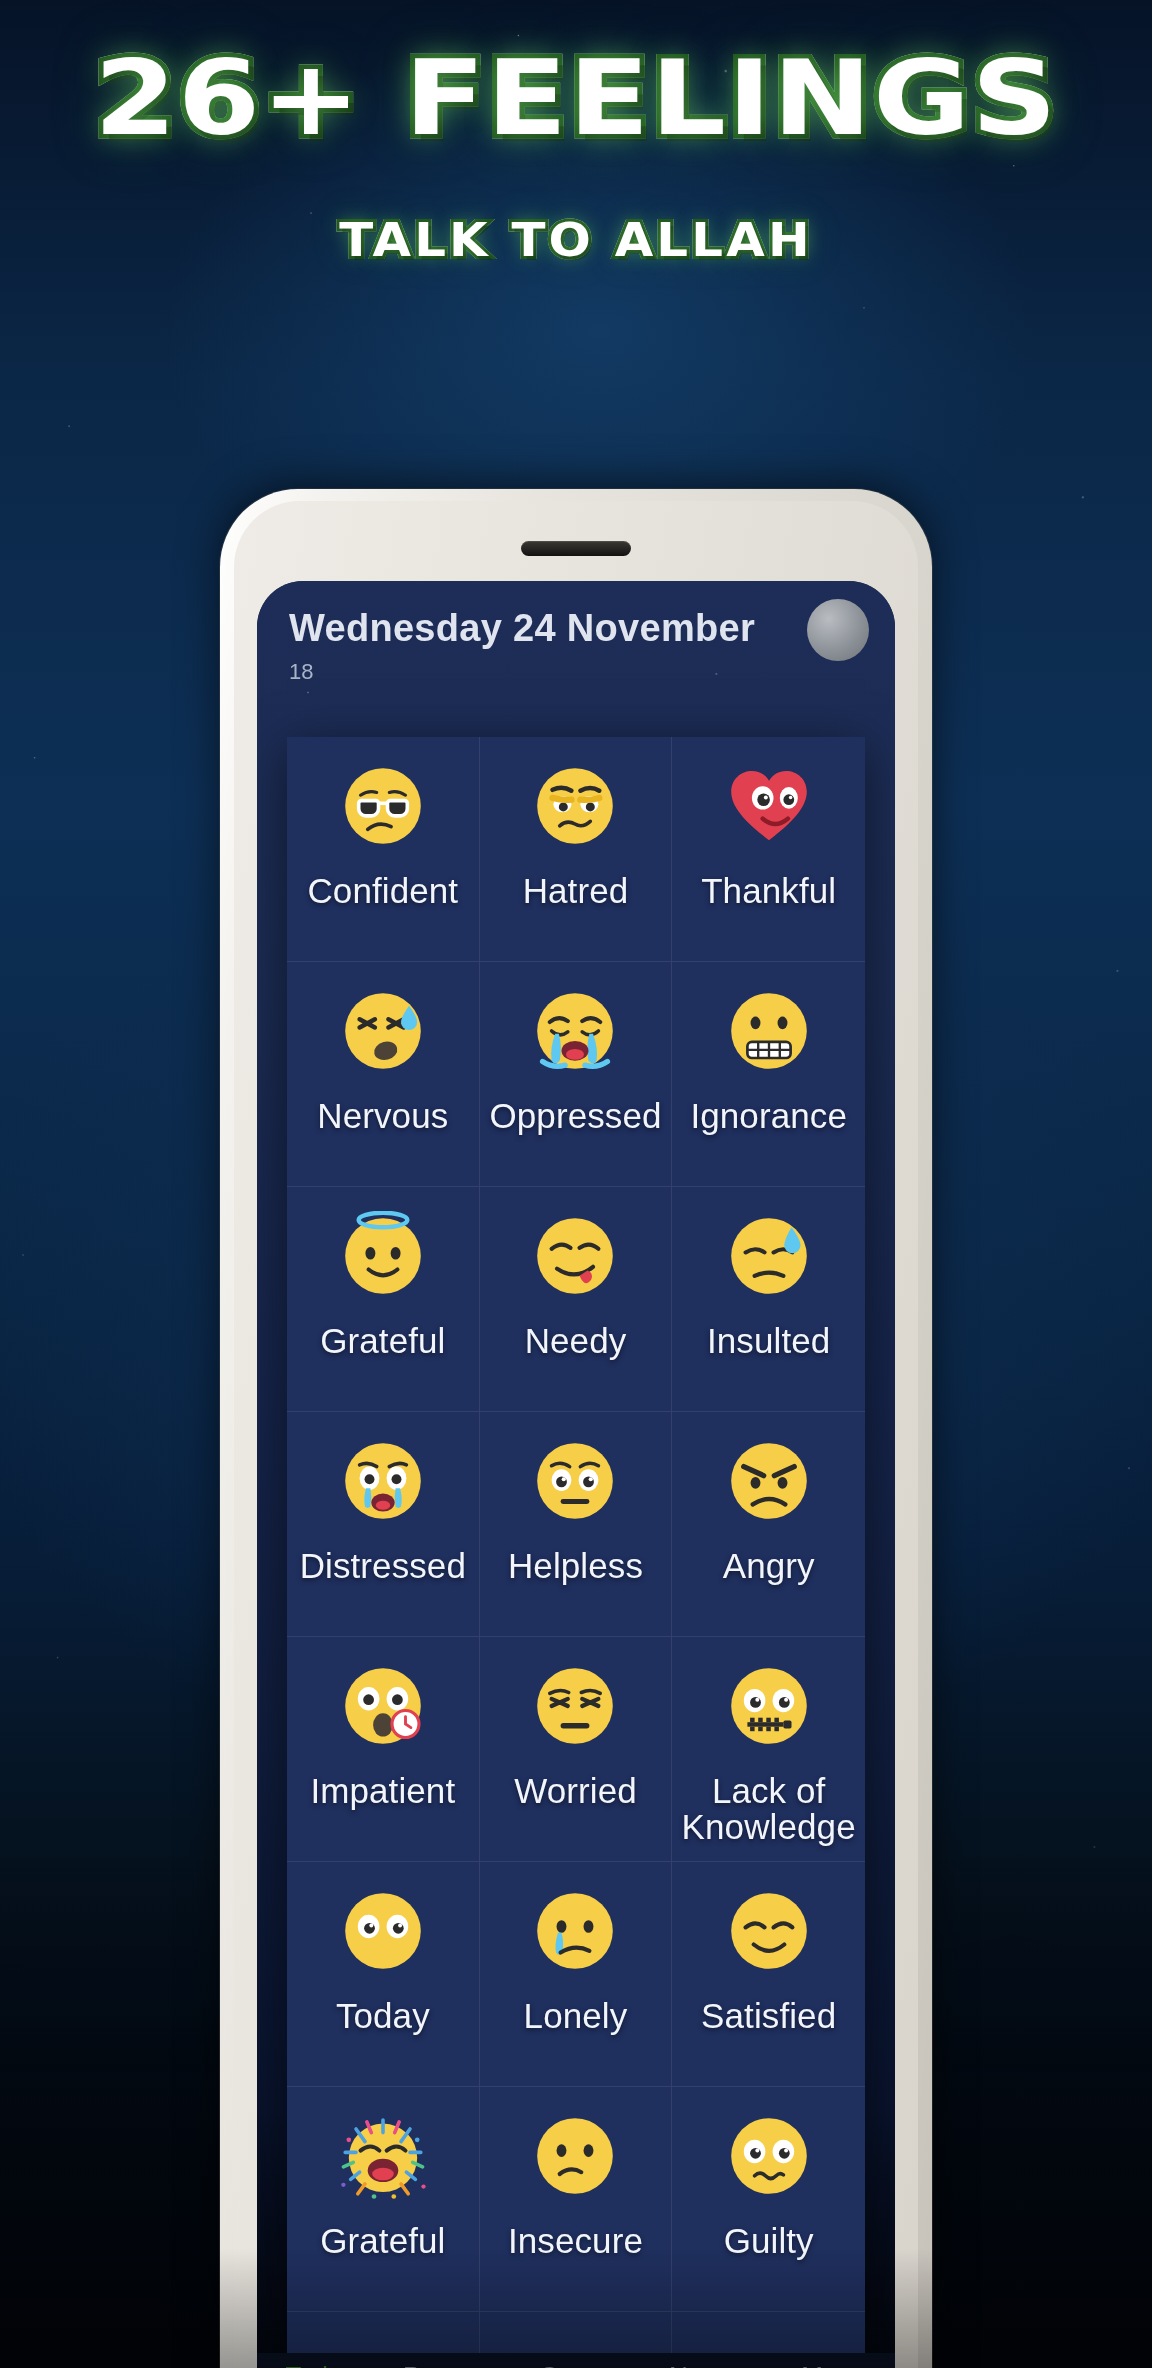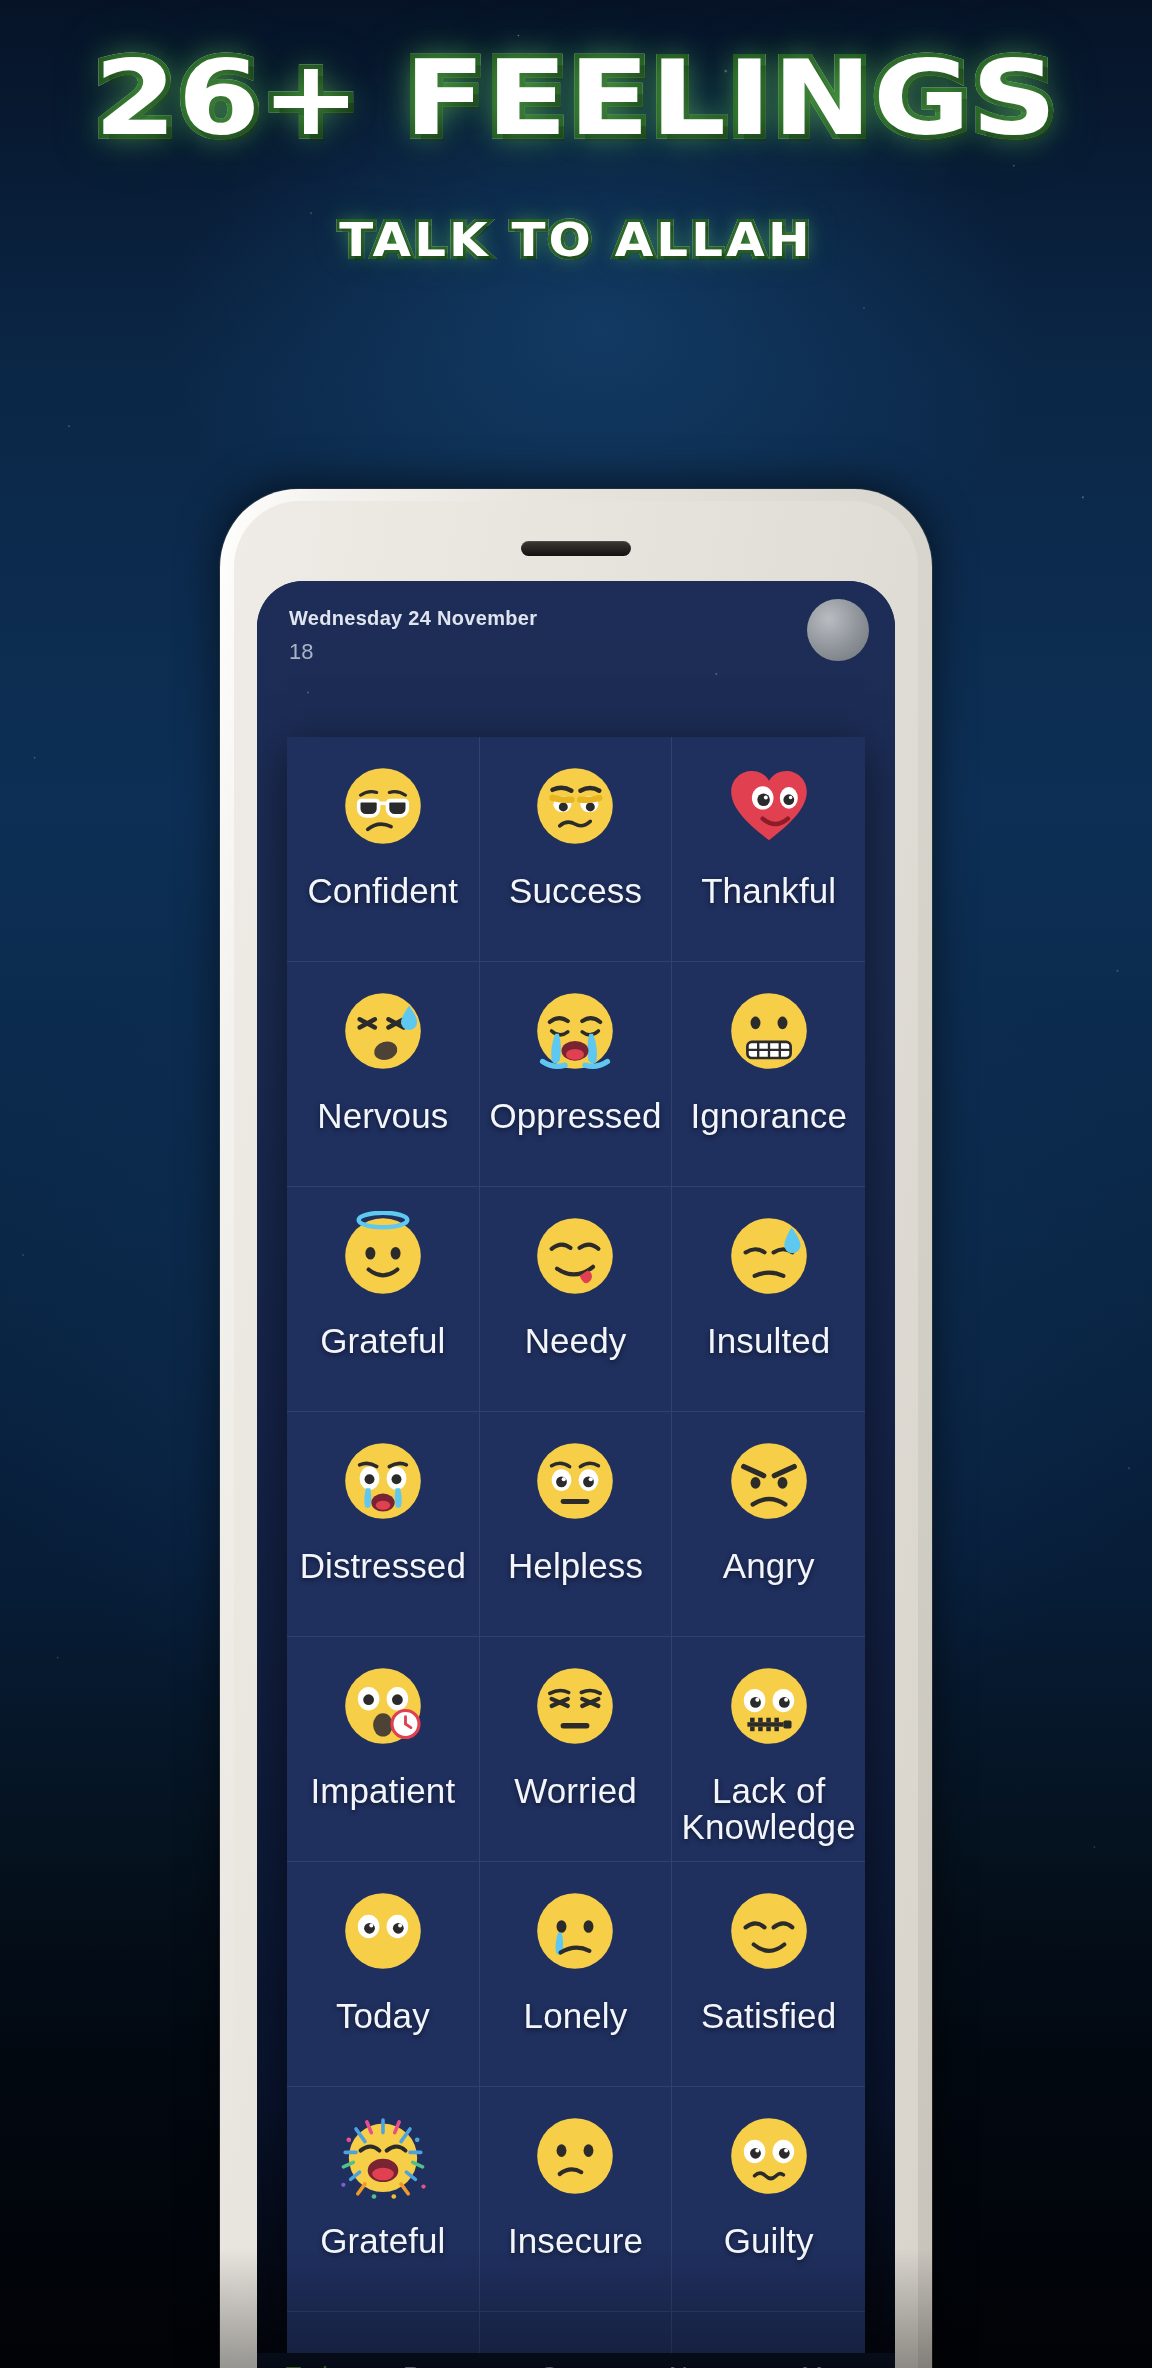--- a/index.html
+++ b/index.html
@@ -88,21 +88,21 @@
     background:linear-gradient(180deg,#1d2d57 0%,#1b2b52 22%,#16244a 44%,#101d3d 62%,#0a1530 78%,#060e22 92%,#040913 100%);}
   #app-bg-stars{position:absolute;inset:0;opacity:.8;
     background-image:
       radial-gradient(1.3px 1.3px at 8% 6%, rgba(255,255,255,.5), transparent),
       radial-gradient(1.1px 1.1px at 30% 13%, rgba(255,255,255,.3), transparent),
       radial-gradient(1.5px 1.5px at 72% 5%, rgba(255,255,255,.42), transparent),
       radial-gradient(1.1px 1.1px at 91% 16%, rgba(255,255,255,.28), transparent),
       radial-gradient(1.3px 1.3px at 5% 44%, rgba(255,255,255,.22), transparent),
       radial-gradient(1.2px 1.2px at 95% 52%, rgba(255,255,255,.2), transparent);}
   #app-header{position:absolute;left:32px;top:26px;right:28px;}
-  .app-date{font-size:20px;font-weight:bold;color:#dfe4ef;letter-spacing:.3px;margin:0;white-space:nowrap;}
+  .app-date{font-size:38px;font-weight:bold;color:#dfe4ef;letter-spacing:.3px;margin:0;white-space:nowrap;}
   .app-hijri{font-size:22px;color:#aab4c8;margin:9px 0 0 0;white-space:nowrap;}
   #app-moon{position:absolute;right:26px;top:18px;width:62px;height:62px;border-radius:50%;
     background:radial-gradient(circle at 35% 32%, #b9bdc2 0%, #8d9298 55%, #6e7379 100%);}
   #app-pin{position:absolute;left:34px;top:322px;width:26px;height:34px;opacity:.7;}
   #app-bottom-shade{position:absolute;left:0;right:0;bottom:0;height:330px;
     background:linear-gradient(180deg,rgba(4,8,18,0) 0%,rgba(4,8,18,.75) 55%,rgba(2,5,12,.97) 100%);}
 
   
   #feelings-overlay{position:absolute;left:30px;right:30px;top:156px;bottom:72px;
     background:#1f2f5e;
@@ -199,21 +199,21 @@
                 <path d="M56 33 q11 -6 21 0" stroke="#2b2b2b" stroke-width="5" fill="none" stroke-linecap="round"></path>
                 <ellipse cx="36" cy="48" rx="10" ry="9" fill="#ffffff"></ellipse>
                 <ellipse cx="66" cy="48" rx="10" ry="9" fill="#ffffff"></ellipse>
                 <ellipse cx="37" cy="51" rx="5" ry="5" fill="#2b2b2b"></ellipse>
                 <ellipse cx="67" cy="51" rx="5" ry="5" fill="#2b2b2b"></ellipse>
                 <path d="M25 41 q11 3 21 2" stroke="#e8b41f" stroke-width="7" fill="none" stroke-linecap="round"></path>
                 <path d="M56 43 q11 1 21 -2" stroke="#e8b41f" stroke-width="7" fill="none" stroke-linecap="round"></path>
                 <path d="M33 72 q8 -7 17 -2 q8 5 17 -3" stroke="#2b2b2b" stroke-width="4" fill="none" stroke-linecap="round"></path>
               </svg>
             </span>
-            <div class="feel-label">Success</div>
+            <div class="feel-label">Hatred</div>
           </div>
           <div class="feel-cell">
             <span>
               <svg class="feel-emoji" viewBox="0 0 100 100">
                 <path d="M50 88 C18 64 8 48 8 34 C8 20 19 11 31 11 C39 11 46 15 50 22 C54 15 61 11 69 11 C81 11 92 20 92 34 C92 48 82 64 50 88z" fill="#e0404f"></path>
                 <ellipse cx="43" cy="41" rx="12" ry="13" fill="#ffffff"></ellipse>
                 <ellipse cx="72" cy="41" rx="10" ry="12" fill="#ffffff"></ellipse>
                 <circle cx="44" cy="43" r="7" fill="#2b2b2b"></circle>
                 <circle cx="72" cy="43" r="6" fill="#2b2b2b"></circle>
                 <circle cx="46.5" cy="40.5" r="2.2" fill="#ffffff"></circle>

